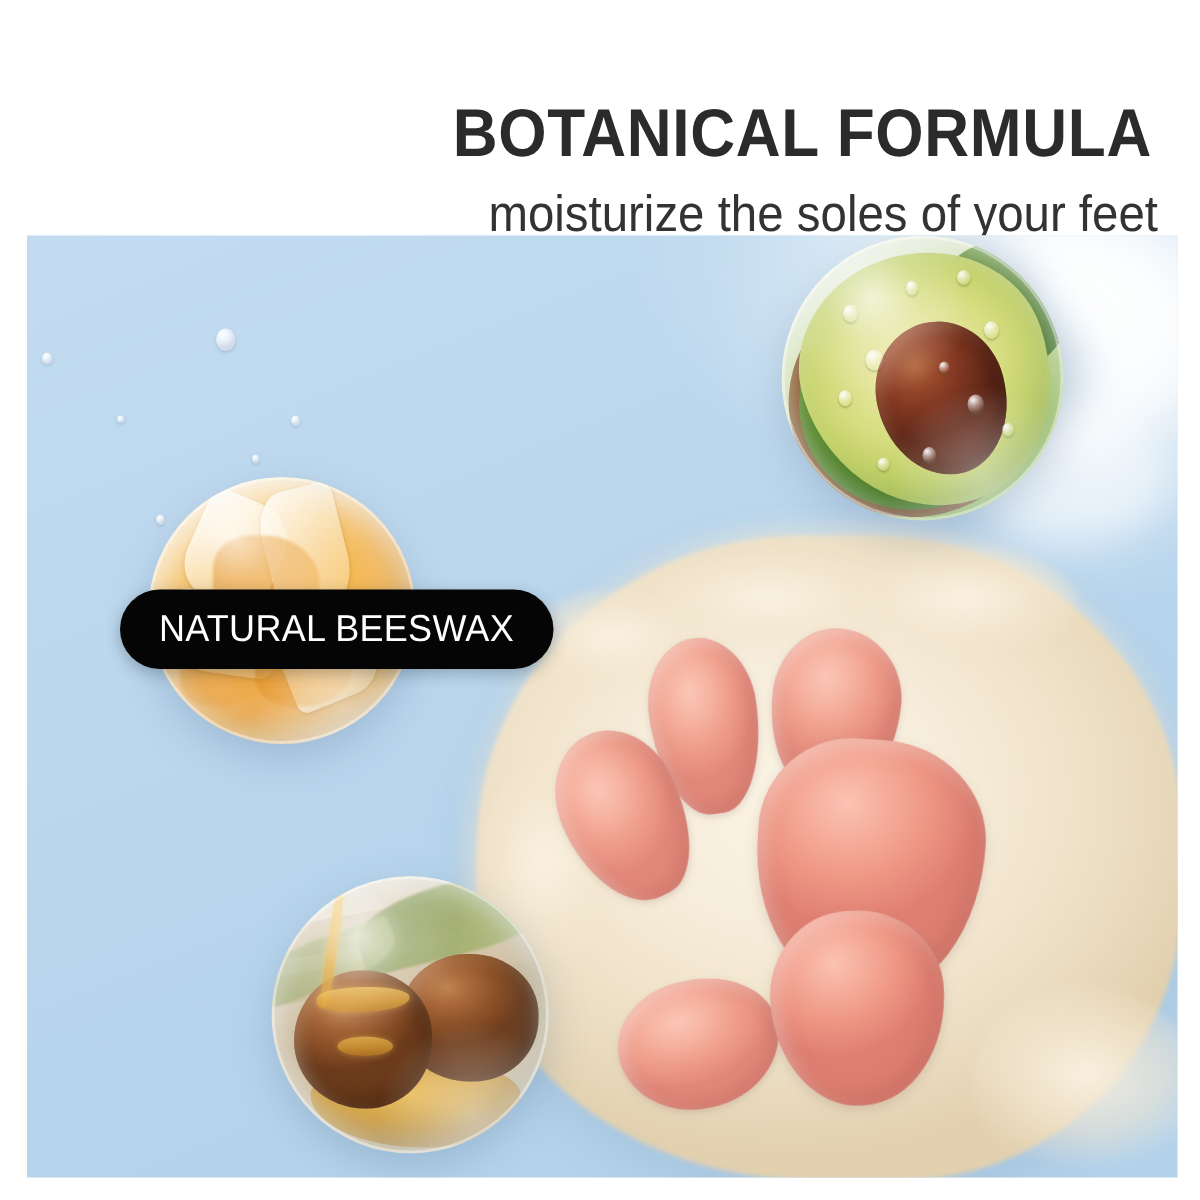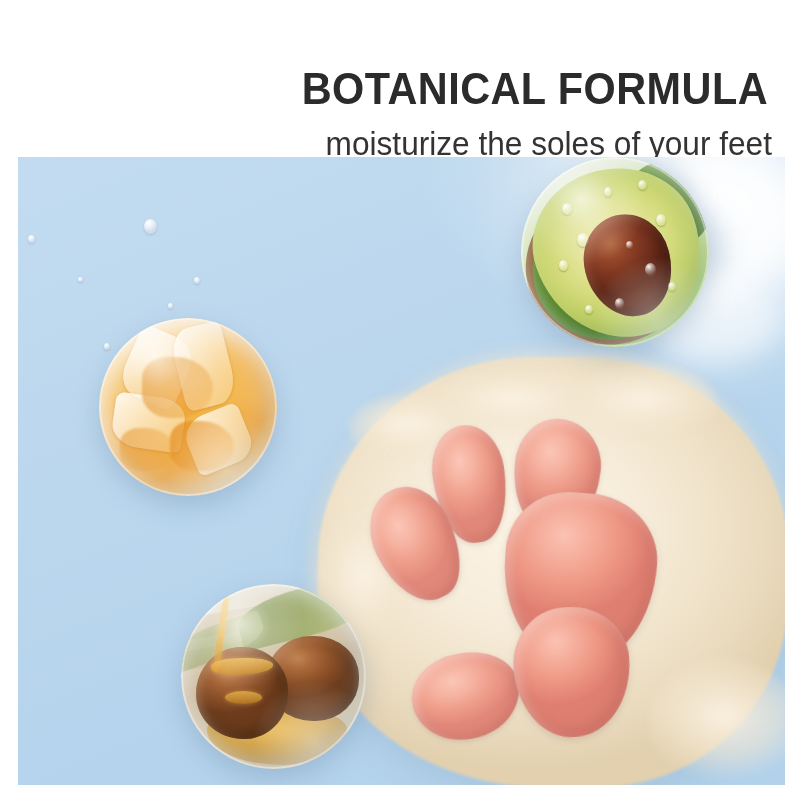--- a/index.html
+++ b/index.html
@@ -396,15 +396,18 @@
         <div class="joj-pool" style="left:14%;top:66%;width:76%;height:32%;"></div>
         <div class="joj-nut" style="left:46%;top:28%;width:50%;height:46%;"></div>
         <div class="joj-nut" style="left:8%;top:34%;width:50%;height:50%;"></div>
         <div class="joj-oil" style="left:20%;top:4%;width:7px;height:44%;transform:rotate(8deg);border-radius:40%;"></div>
         <div class="joj-oil" style="left:16%;top:40%;width:34%;height:9%;border-radius:50% 40% 60% 40%;opacity:0.85;"></div>
         <div class="joj-oil" style="left:24%;top:58%;width:20%;height:7%;border-radius:50%;opacity:0.75;"></div>
       </div>
       <div class="glass"></div>
     </div>
 
+    <div class="pill" id="pill-beeswax">
+      <span>NATURAL BEESWAX</span>
+    </div>
 
   </div>
 </div>
 
 </body></html>

